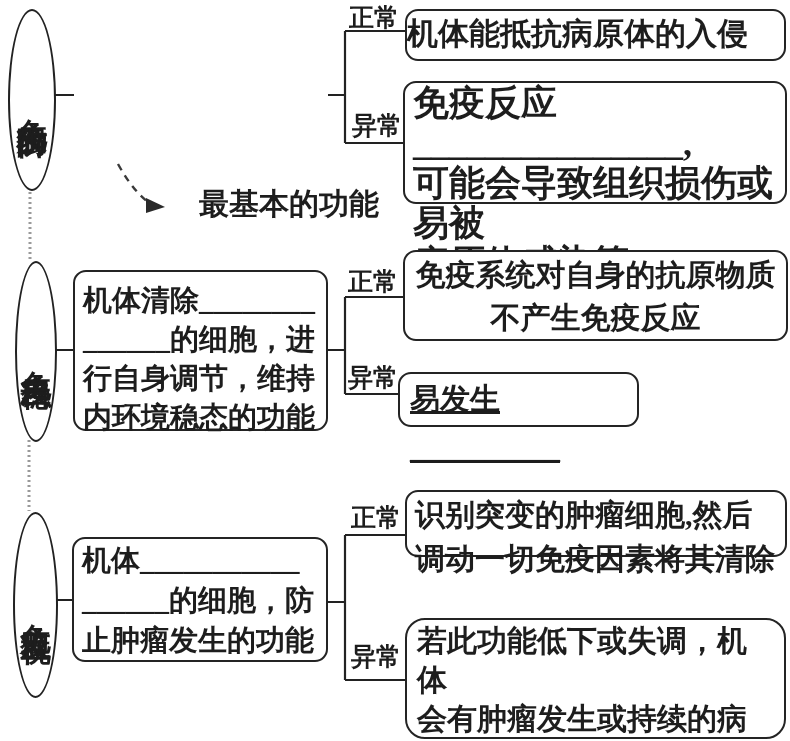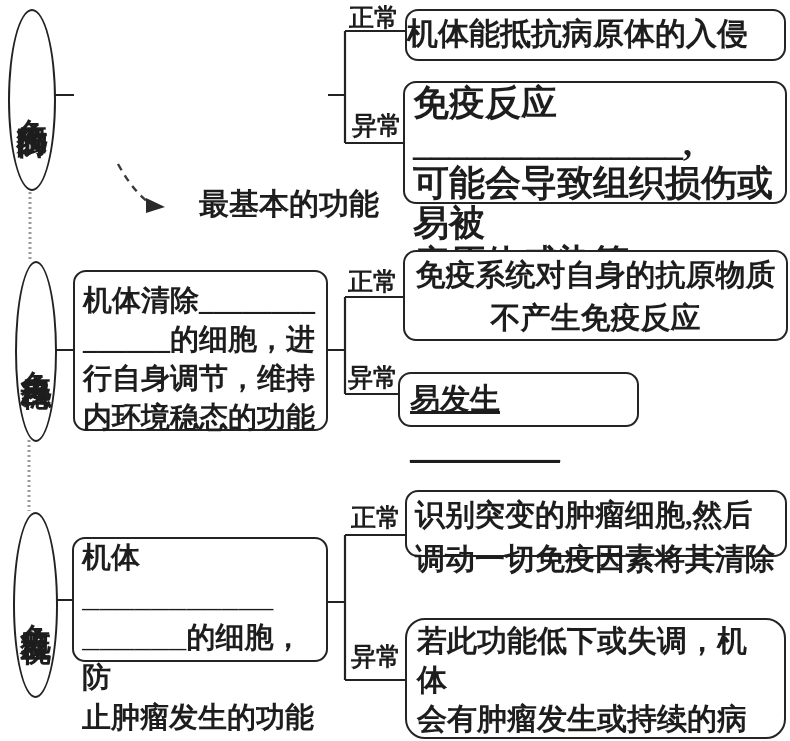--- a/index.html
+++ b/index.html
@@ -19,21 +19,21 @@
     font-size:31px;font-weight:bold;letter-spacing:3px;line-height:1;
     white-space:pre;
   }
   .box{
     position:absolute;border:2.5px solid #242424;border-radius:13px;
     box-sizing:border-box;background:#fff;
     font-weight:bold;white-space:pre-line;text-align:left;
   }
   .b1{left:73px;top:32px;width:255px;height:122px;font-size:29px;line-height:40px;padding:1px 8px;}
   .b2{left:73px;top:270px;width:255px;height:161px;font-size:29px;line-height:39px;padding:9px 8px;}
-  .b3{left:72px;top:537px;width:256px;height:125px;font-size:29px;line-height:40px;padding:1px 8px;font-family:Liberation Mono, monospace;}
+  .b3{left:72px;top:537px;width:256px;height:125px;font-size:29px;line-height:40px;padding:1px 8px;}
   .r1a{left:405px;top:9px;width:381px;height:52px;font-size:31px;line-height:46px;padding:0 0;}
   .r1b{left:403px;top:81px;width:384px;height:123px;font-size:36px;line-height:40px;padding:0 8px;}
   .r2a{left:403px;top:250px;width:385px;height:91px;font-size:30px;line-height:43px;padding:1px 8px;text-align:center;}
   .r2b{left:398px;top:372px;width:241px;height:55px;font-size:30px;line-height:49px;padding:0 10px;text-decoration:underline;}
   .r3a{left:405px;top:490px;width:382px;height:67px;font-size:30px;line-height:44px;padding:1px 8px;}
   .r3b{left:405px;top:618px;width:381px;height:121px;font-size:30px;line-height:39px;padding:1px 10px;border-radius:20px;}
   .lbl{
     position:absolute;font-size:25px;font-weight:bold;line-height:26px;
     white-space:nowrap;
   }

